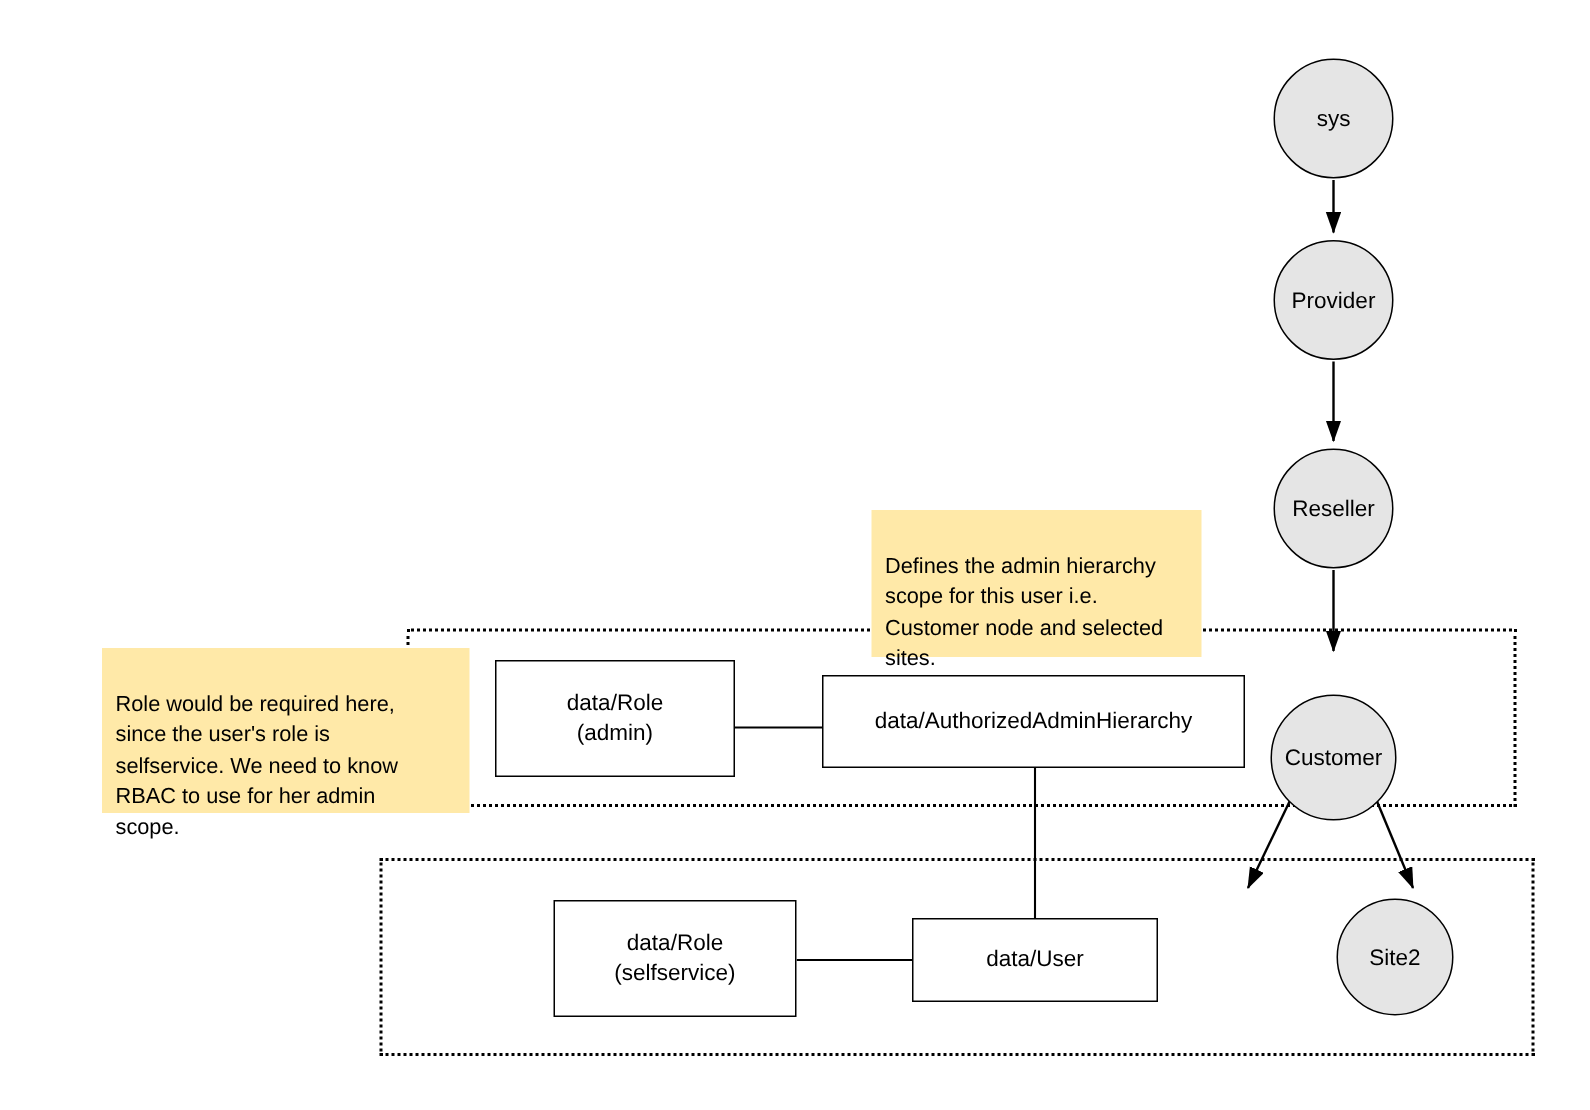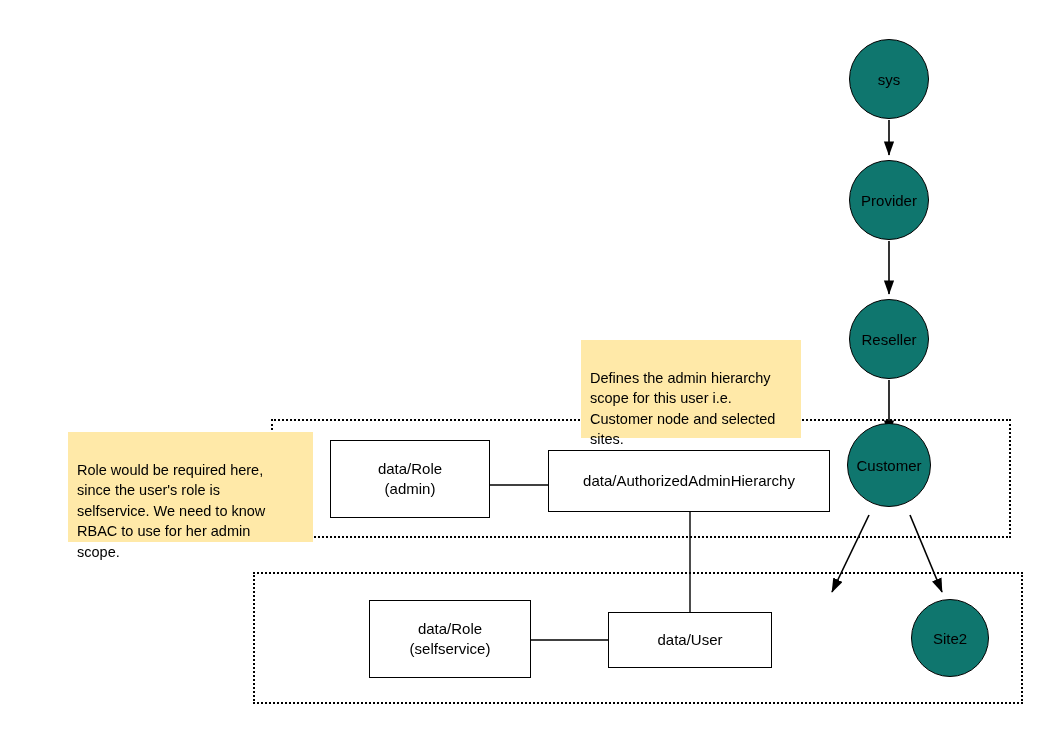--- a/index.html
+++ b/index.html
@@ -26,21 +26,21 @@
     left: 0;
     top: 0;
     width: 1060px;
     height: 740px;
     pointer-events: none;
   }
   .node-circle {
     position: absolute;
     border: 1.6px solid #000000;
     border-radius: 50%;
-    background: #0f766e;
+    background: #e5e5e5;
     display: flex;
     align-items: center;
     justify-content: center;
     font-size: 15px;
     color: #000000;
     box-sizing: border-box;
   }
   .node-box {
     position: absolute;
     border: 1.5px solid #000000;
@@ -108,24 +108,24 @@
 
   <div class="node-circle" style="left:849px; top:39px; width:80px; height:80px;">
     <span>sys</span>
   </div>
   <div class="node-circle" style="left:849px; top:160px; width:80px; height:80px;">
     <span>Provider</span>
   </div>
   <div class="node-circle" style="left:849px; top:299px; width:80px; height:80px;">
     <span>Reseller</span>
   </div>
-  <div class="node-circle" style="left:847px; top:423px; width:84px; height:84px;">
+  <div class="node-circle" style="left:847px; top:463px; width:84px; height:84px;">
     <span>Customer</span>
   </div>
-  <div class="node-circle" style="left:911px; top:599px; width:78px; height:78px;">
+  <div class="node-circle" style="left:891px; top:599px; width:78px; height:78px;">
     <span>Site2</span>
   </div>
 
   <div class="node-box" style="left:330px; top:440px; width:160px; height:78px; flex-direction:column;">
     <span class="box-line2">data/Role</span>
     <span class="box-line2">(admin)</span>
   </div>
 
   <div class="node-box" style="left:548px; top:450px; width:282px; height:62px;">
     <span>data/AuthorizedAdminHierarchy</span>

